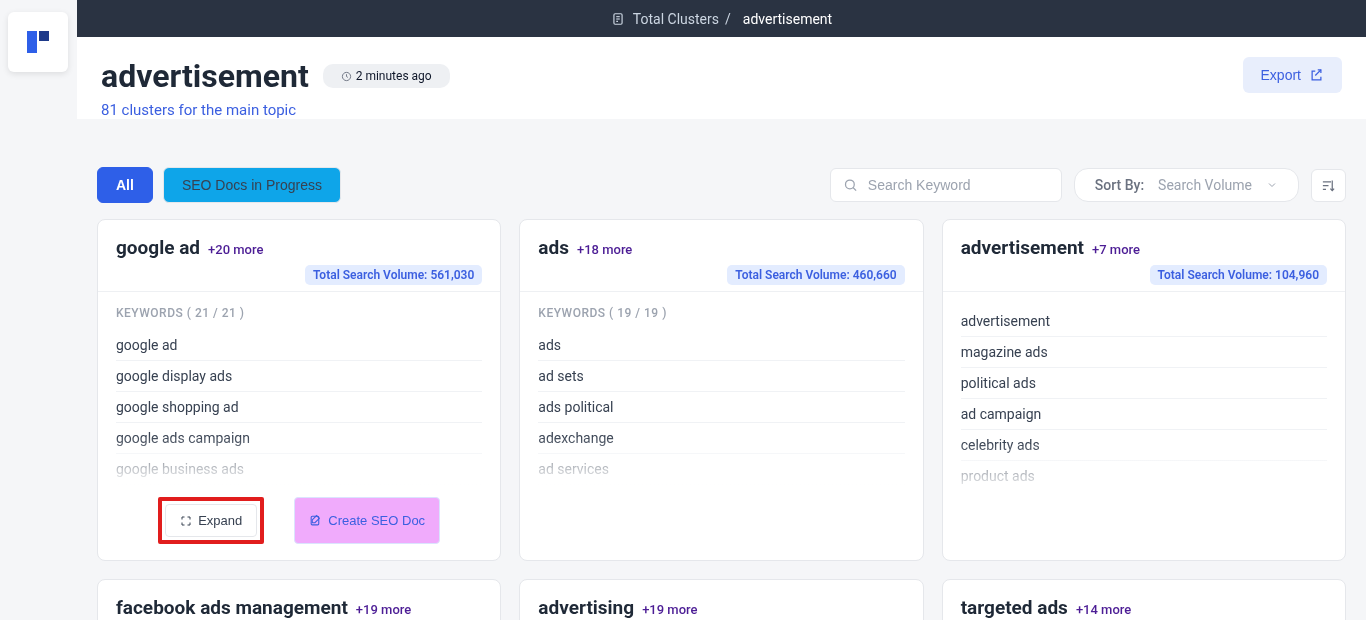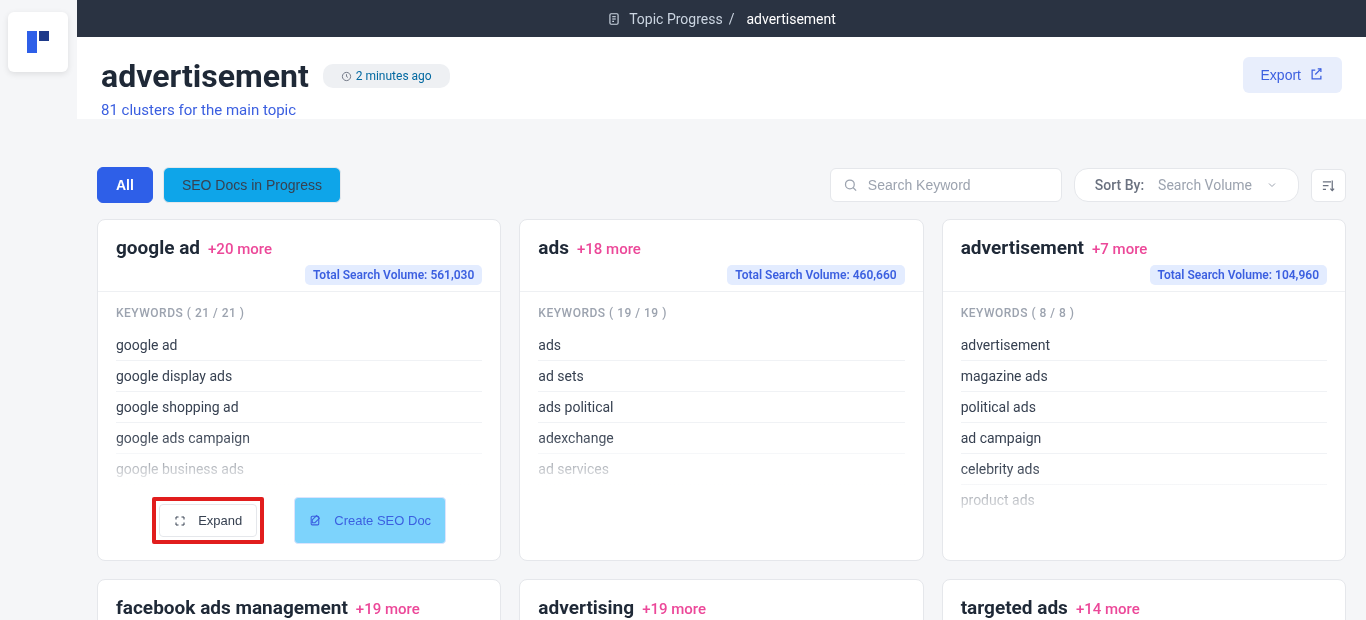--- a/index.html
+++ b/index.html
@@ -9,23 +9,23 @@
 .topbar .crumb-icon { margin-right: 8px; display: inline-flex; align-items: center; }
 .topbar .current { color: #fff; margin-left: 6px; }
 .topbar .sep { margin: 0 6px; }
 
 .logo-card { position: absolute; top: 12px; left: 8px; width: 60px; height: 60px; background: #fff; border-radius: 6px; box-shadow: 0 2px 6px rgba(0,0,0,0.1); display: flex; align-items: center; justify-content: center; z-index: 10; }
 
 .page { margin-left: 77px; background: #fff; padding: 20px 24px 0 24px; }
 .page-header { display: flex; justify-content: space-between; align-items: flex-start; }
 .title-row { display: flex; align-items: center; gap: 14px; }
 .title { font-size: 32px; font-weight: 700; color: #1f2937; }
-.time-badge { background: #eef0f3; border-radius: 10px; padding: 5px 18px; font-size: 12px; color: #0369a1; display: inline-flex; align-items: center; gap: 4px; }
+.time-badge { background: #eef0f3; border-radius: 10px; padding: 5px 18px; font-size: 12px; color: #0f172a; display: inline-flex; align-items: center; gap: 4px; }
 .subtitle { color: #3b5fe0; font-size: 15px; margin-top: 6px; }
-.export-btn { background: #e8eefc; color: #3b5fe0; border: none; border-radius: 6px; padding: 10px 18px; font-size: 14px; font-weight: 500; display: flex; align-items: flex-start; gap: 8px; cursor: pointer; }
+.export-btn { background: #e8eefc; color: #3b5fe0; border: none; border-radius: 6px; padding: 10px 18px; font-size: 14px; font-weight: 500; display: flex; align-items: center; gap: 8px; cursor: pointer; }
 
 .content-area { margin-left: 77px; background: #f5f6f8; padding: 24px 20px; margin-top: 24px; }
 
 .controls-row { display: flex; align-items: center; justify-content: space-between; margin-bottom: 16px; }
 .filter-group { display: flex; gap: 10px; }
 .filter-btn { padding: 9px 18px; border-radius: 6px; font-size: 14px; cursor: pointer; border: 1px solid #e5e7eb; background: #0ea5e9; color: #374151; }
 .filter-btn.active { background: #2e5fe8; color: #fff; border-color: #2e5fe8; font-weight: 600; }
 
 .right-controls { display: flex; gap: 12px; align-items: center; }
 .search-box { display: flex; align-items: center; background: #fff; border: 1px solid #e5e7eb; border-radius: 6px; padding: 8px 12px; width: 232px; }
@@ -35,32 +35,32 @@
 .sort-box { display: flex; align-items: center; background: #fff; border: 1px solid #e5e7eb; border-radius: 14px; padding: 8px 20px; gap: 14px; }
 .sort-label { font-size: 14px; color: #6b7280; font-weight: 500; }
 .sort-value { font-size: 14px; color: #9ca3af; }
 .sort-icon-btn { background: #fff; border: 1px solid #e5e7eb; border-radius: 6px; padding: 8px 9px; cursor: pointer; display: flex; align-items: center; }
 
 .cards-grid { display: grid; grid-template-columns: repeat(3, 1fr); gap: 18px; }
 .card { background: #fff; border: 1px solid #e5e7eb; border-radius: 8px; overflow: hidden; }
 .card-header { padding: 16px 18px 6px 18px; border-bottom: 1px solid #eef0f3; }
 .card-title-row { display: flex; align-items: baseline; gap: 8px; }
 .card-title { font-size: 19px; font-weight: 700; color: #1f2937; }
-.card-more { font-size: 15px; color: #ec4899; font-weight: 500; }
+.card-more { font-size: 13px; color: #4c1d95; font-weight: 500; }
 .volume-badge { display: inline-block; float: right; background: #e3ecff; color: #3b5fe0; font-size: 12px; font-weight: 600; border-radius: 5px; padding: 3px 8px; margin-top: 6px; }
 .card-body { padding: 14px 18px 0 18px; }
 .kw-label { font-size: 12px; color: #9ca3af; letter-spacing: 0.5px; font-weight: 500; margin-bottom: 10px; }
 .kw-list { list-style: none; }
 .kw-list li { padding: 7px 0; border-bottom: 1px solid #f0f2f5; font-size: 14px; color: #374151; }
 .kw-fade { position: relative; }
 .kw-fade::after { content: ''; position: absolute; bottom: 0; left: 0; right: 0; height: 50px; background: linear-gradient(to bottom, rgba(255,255,255,0), #fff); pointer-events: none; }
 .card-actions { display: flex; gap: 10px; padding: 12px 18px 16px 18px; justify-content: center; }
-.action-btn { display: flex; align-items: center; gap: 12px; padding: 8px 14px; font-size: 13px; border-radius: 4px; cursor: pointer; }
+.action-btn { display: flex; align-items: center; gap: 6px; padding: 8px 14px; font-size: 13px; border-radius: 4px; cursor: pointer; }
 .expand-btn { background: #fff; border: 1px solid #e5e7eb; color: #374151; }
-.create-btn { background: #7dd3fc; border: 1px solid #dbe4fd; color: #3b5fe0; margin-left: 20px; }
+.create-btn { background: #f0abfc; border: 1px solid #dbe4fd; color: #3b5fe0; margin-left: 20px; }
 .highlight-box { border: 4px solid #e11d1d; padding: 3px; border-radius: 2px; }
 
 .card-short { background: #fff; border: 1px solid #e5e7eb; border-radius: 8px; padding: 16px 18px 6px 18px; overflow: hidden; height: 58px; }
 
 svg { display: block; }
 </style>
 </head>
 <body>
 
 <div class="logo-card">
@@ -72,21 +72,21 @@
 
 <div class="topbar">
   <span class="crumb-icon">
     <svg width="14" height="14" viewBox="0 0 24 24" fill="none" stroke="#cbd5e1" stroke-width="2">
         <rect x="5" y="3" width="14" height="18" rx="2"></rect>
         <line x1="9" y1="8" x2="15" y2="8"></line>
         <line x1="9" y1="12" x2="15" y2="12"></line>
         <line x1="9" y1="16" x2="12" y2="16"></line>
       </svg>
   </span>
-  <span>Topic Progress</span>
+  <span>Total Clusters</span>
   <span class="sep">/</span>
   <span class="current">advertisement</span>
 </div>
 
 <div class="page">
   <div class="page-header">
     <div>
       <div class="title-row">
         <div class="title">advertisement</div>
         <div class="time-badge">
@@ -215,21 +215,20 @@
         <div class="card-title-row">
           <span class="card-title">advertisement</span>
           <span class="card-more">+7 more</span>
         </div>
         <div style="text-align:right;">
             <span class="volume-badge"><span>Total Search Volume: </span><span>104,960</span></span>
           </div>
         <div style="clear:both;"></div>
       </div>
       <div class="card-body">
-        <div class="kw-label"><span>KEYWORDS  ( </span><span>8 / 8</span><span> )</span></div>
         <div class="kw-fade">
           <ul class="kw-list">
             <li>advertisement</li>
             <li>magazine ads</li>
             <li>political ads</li>
             <li>ad campaign</li>
             <li>celebrity ads</li>
             <li>product ads</li>
           </ul>
         </div>

